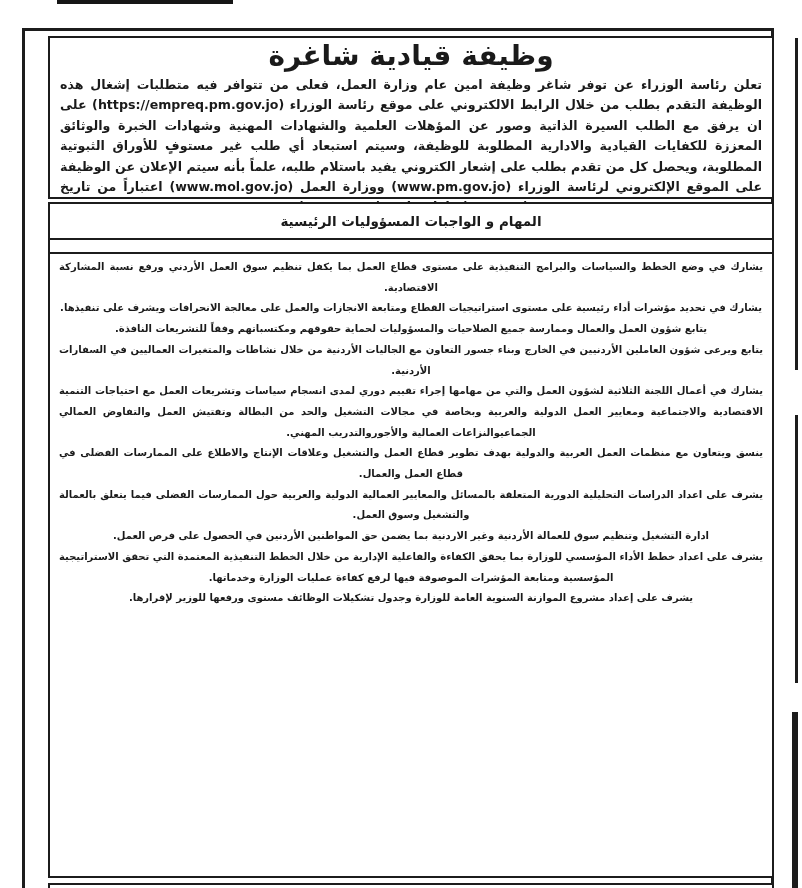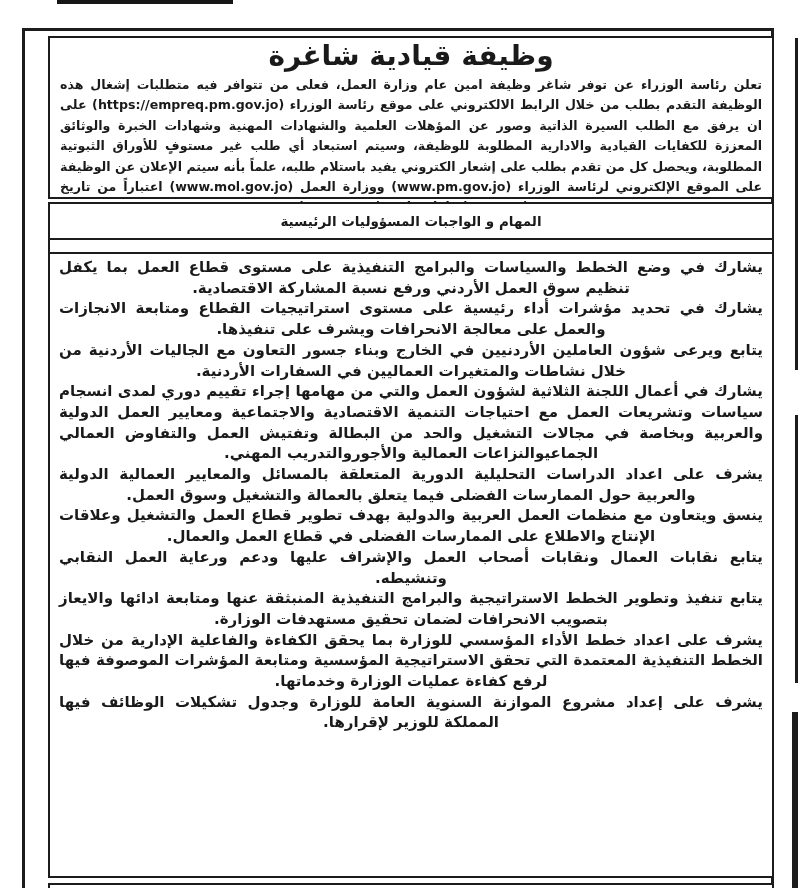--- a/index.html
+++ b/index.html
@@ -47,21 +47,21 @@
   .intro-text{
     margin:2px 10px 0 10px;
     font-size:12.6px;font-weight:700;line-height:20.4px;
     text-align:justify;text-align-last:center;
   }
   .hdr-text{
     font-size:13.5px;font-weight:700;line-height:19px;text-align:center;width:100%;
   }
   .tasks-wrap{padding:3px 9px 0 9px;}
   .task{
-    margin:0;font-size:15px;font-weight:700;line-height:20.7px;
+    margin:0;font-size:10px;font-weight:700;line-height:20.7px;
     text-align:justify;text-align-last:center;
   }
 </style>
 </head>
 <body>
 
 <div class="canvas">
 
   <div class="top-crop-bar"></div>
 
@@ -81,26 +81,26 @@
   </div>
 
   <div class="row-box hdr-box hdr2">
     <div class="hdr-text">المهام التفصيلية والمسؤوليات</div>
   </div>
 
   <div class="row-box tasks-box">
     <div class="tasks-wrap">
         <p class="task">يشارك في وضع الخطط والسياسات والبرامج التنفيذية على مستوى قطاع العمل بما يكفل تنظيم سوق العمل الأردني ورفع نسبة المشاركة الاقتصادية.</p>
         <p class="task">يشارك في تحديد مؤشرات أداء رئيسية على مستوى استراتيجيات القطاع ومتابعة الانجازات والعمل على معالجة الانحرافات ويشرف على تنفيذها.</p>
+        <p class="task">يتابع شؤون العمل والعمال وممارسة جميع الصلاحيات والمسؤوليات لحماية حقوقهم ومكتسباتهم وفقاً للتشريعات النافذة.</p>
         <p class="task">يتابع ويرعى شؤون العاملين الأردنيين في الخارج وبناء جسور التعاون مع الجاليات الأردنية من خلال نشاطات والمتغيرات العماليين في السفارات الأردنية.</p>
         <p class="task">يشارك في أعمال اللجنة الثلاثية لشؤون العمل والتي من مهامها إجراء تقييم دوري لمدى انسجام سياسات وتشريعات العمل مع احتياجات التنمية الاقتصادية والاجتماعية ومعايير العمل الدولية والعربية وبخاصة في مجالات التشغيل والحد من البطالة وتفتيش العمل والتفاوض العمالي الجماعيوالنزاعات العمالية والأجوروالتدريب المهني.</p>
+        <p class="task">ينسق ويتعاون مع منظمات العمل العربية والدولية بهدف تطوير قطاع العمل والتشغيل وعلاقات الإنتاج والاطلاع على الممارسات الفضلى في قطاع العمل والعمال.</p>
         <p class="task">يشرف على اعداد الدراسات التحليلية الدورية المتعلقة بالمسائل والمعايير العمالية الدولية والعربية حول الممارسات الفضلى فيما يتعلق بالعمالة والتشغيل وسوق العمل.</p>
-        <p class="task">ينسق ويتعاون مع منظمات العمل العربية والدولية بهدف تطوير قطاع العمل والتشغيل وعلاقات الإنتاج والاطلاع على الممارسات الفضلى في قطاع العمل والعمال.</p>
-        <p class="task">يتابع نقابات العمال ونقابات أصحاب العمل والإشراف عليها ودعم ورعاية العمل النقابي وتنشيطه.</p>
-        <p class="task">يتابع تنفيذ وتطوير الخطط الاستراتيجية والبرامج التنفيذية المنبثقة عنها ومتابعة ادائها والايعاز بتصويب الانحرافات لضمان تحقيق مستهدفات الوزارة.</p>
+        <p class="task">ادارة التشغيل وتنظيم سوق للعمالة الأردنية وغير الاردنية بما يضمن حق المواطنين الأردنين في الحصول على فرص العمل.</p>
         <p class="task">يشرف على اعداد خطط الأداء المؤسسي للوزارة بما يحقق الكفاءة والفاعلية الإدارية من خلال الخطط التنفيذية المعتمدة التي تحقق الاستراتيجية المؤسسية ومتابعة المؤشرات الموصوفة فيها لرفع كفاءة عمليات الوزارة وخدماتها.</p>
-        <p class="task">يشرف على إعداد مشروع الموازنة السنوية العامة للوزارة وجدول تشكيلات الوظائف فيها المملكة للوزير لإقرارها.</p>
+        <p class="task">يشرف على إعداد مشروع الموازنة السنوية العامة للوزارة وجدول تشكيلات الوظائف مستوى ورفعها للوزير لإقرارها.</p>
       </div>
   </div>
 
   <div class="row-box next-box"></div>
 
 </div>
 
 </body></html>

